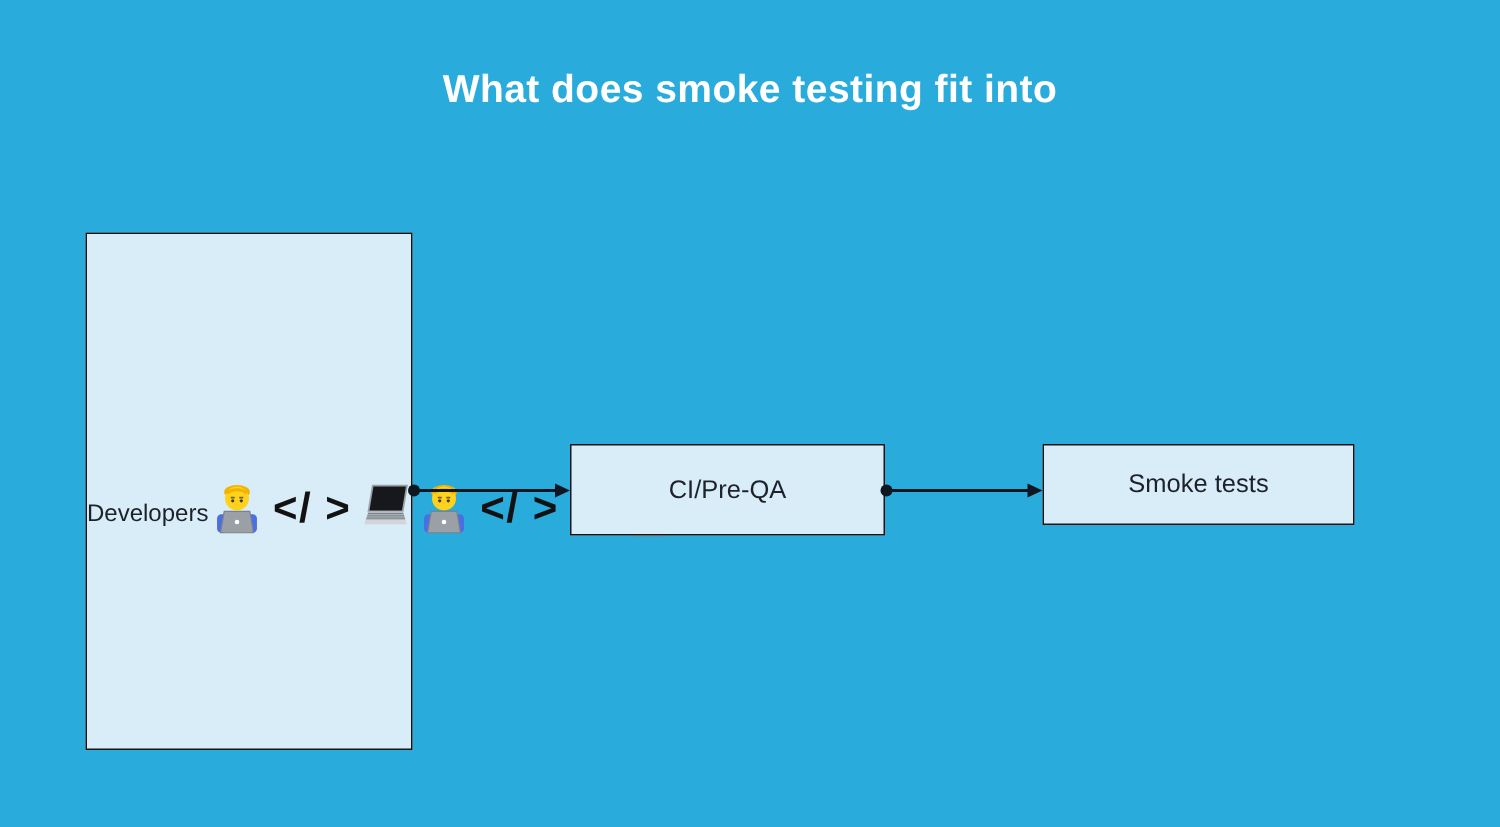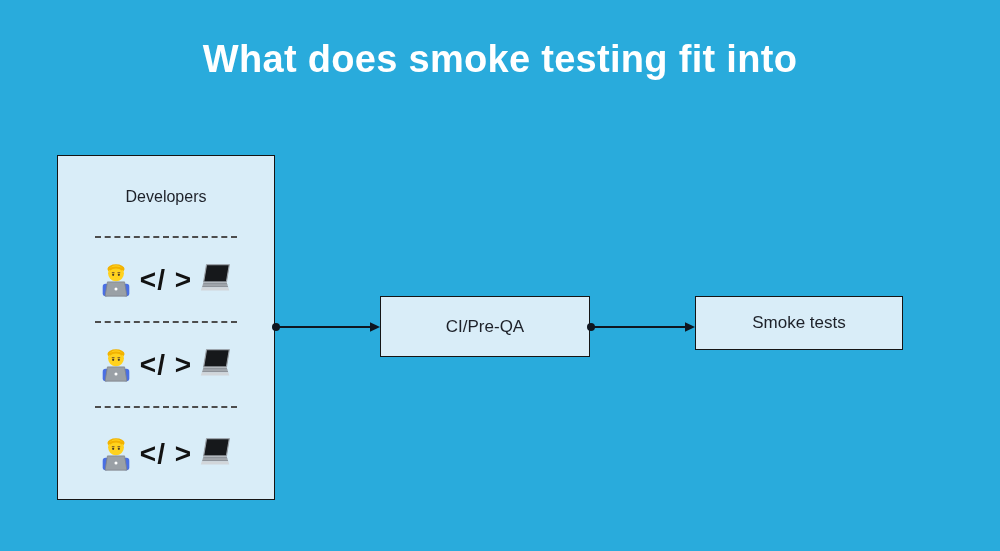--- a/index.html
+++ b/index.html
@@ -19,34 +19,34 @@
     position:relative;
     overflow:hidden;
   }
   .canvas{position:absolute;inset:0;width:1000px;height:551px;}
 
   .title{
     position:absolute;
     top:40px;left:0;width:100%;
     text-align:center;
     color:var(--text-light);
-    font-size:38px;
+    font-size:26px;
     font-weight:700;
     line-height:38px;
     letter-spacing:.3px;
   }
 
   .panel{
     position:absolute;
     left:57px;top:155px;
     width:218px;height:345px;
     background:var(--panel-fill);
     border:1.5px solid var(--panel-border);
     display:flex;
-    flex-direction:column;
+    flex-direction:row;
     align-items:center;
   }
   .panel-label{
     margin-top:31px;
     font-size:16px;
     color:var(--text-dark);
     height:20px;
     line-height:20px;
   }
   .dev-sep{

